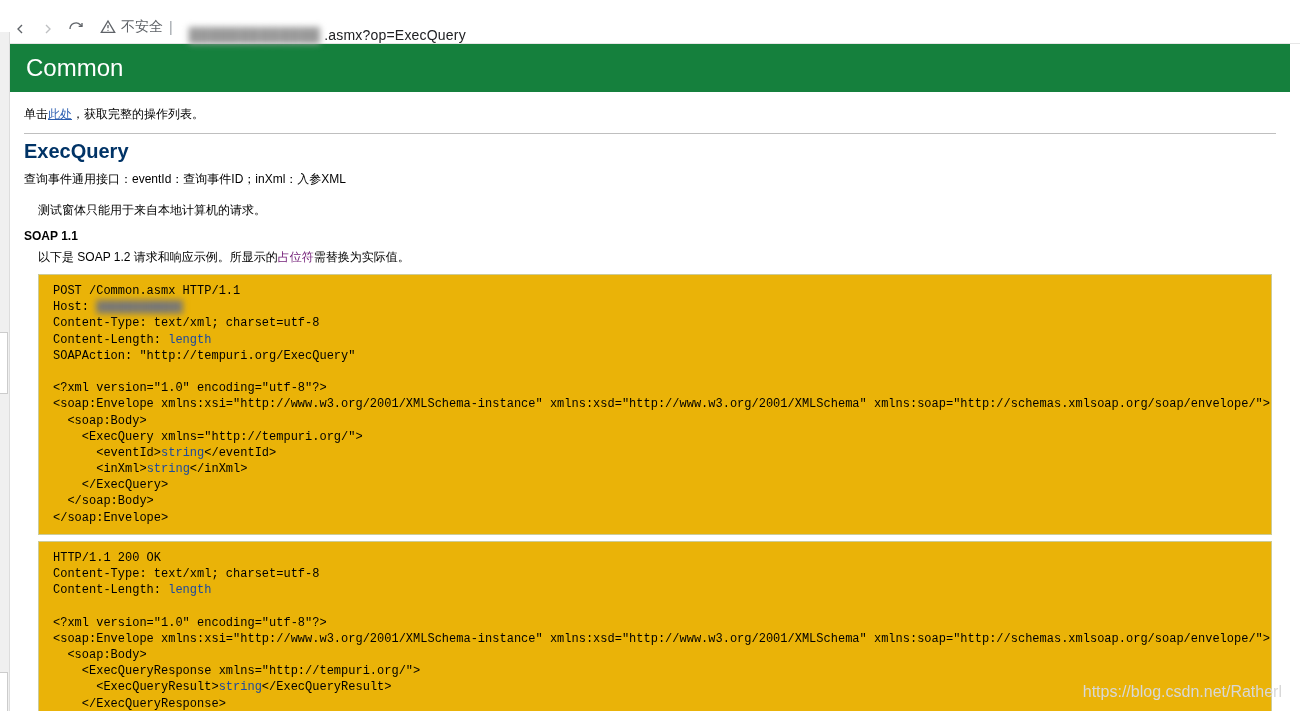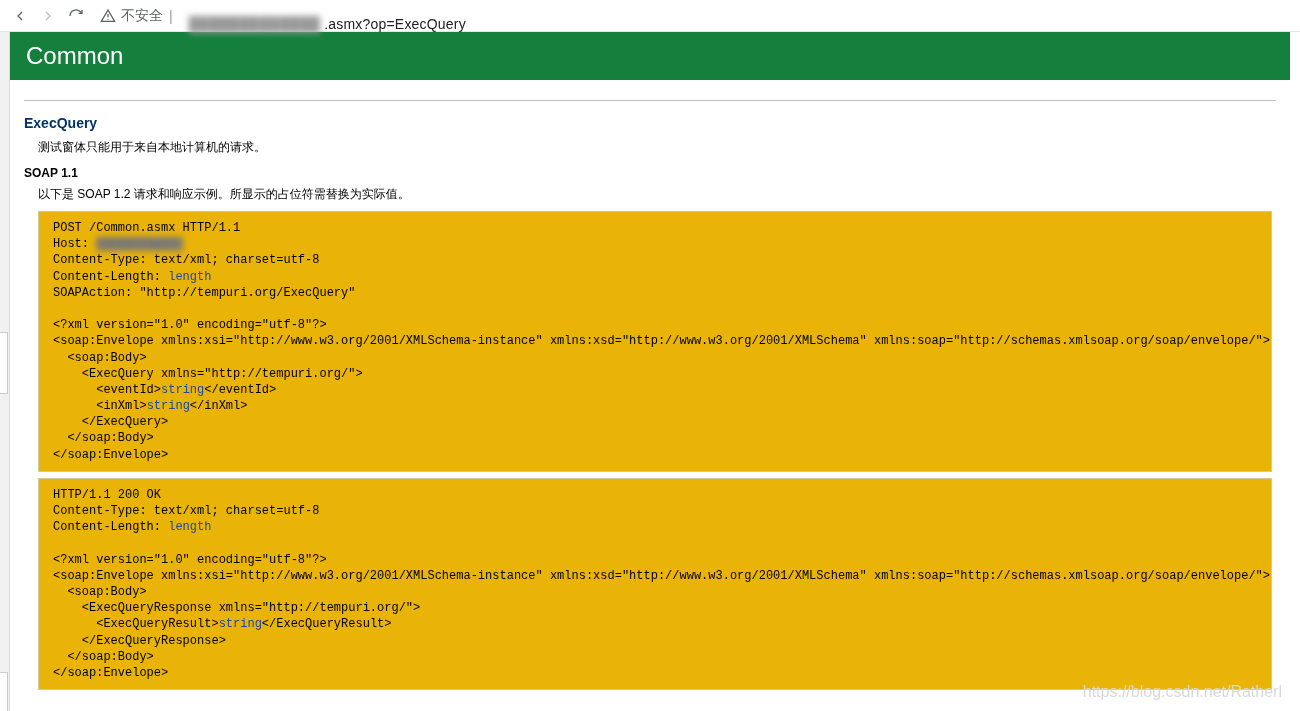--- a/index.html
+++ b/index.html
@@ -1,20 +1,20 @@
 <!DOCTYPE html>
 <html><head>
 <meta charset="utf-8">
 <style>
   * { box-sizing: border-box; }
   html, body { margin:0; padding:0; font-family: -apple-system, "Segoe UI", Arial, sans-serif; font-size:13px; color:#222; }
   body { background:#fff; width:1300px; }
 
   
-  .chrome { height:32px; background:#fff; display:flex; align-items:center; padding:0 6px; border-bottom:1px solid #e6e6e6; }
+  .chrome { height:44px; background:#fff; display:flex; align-items:flex-end; padding:0 6px; border-bottom:1px solid #e6e6e6; }
   .chrome .icn { width:28px; height:28px; display:flex; align-items:center; justify-content:center; color:#5f6368; border-radius:50%; }
   .chrome .icn svg { width:16px; height:16px; stroke:#5f6368; stroke-width:2; fill:none; }
   .chrome .url-area { flex:1; display:flex; align-items:center; padding:0 10px; color:#5f6368; font-size:14px; }
   .chrome .warn { display:flex; align-items:center; gap:5px; }
   .chrome .warn svg { width:16px; height:16px; }
   .chrome .url-txt { margin-left:6px; color:#202124; letter-spacing:.2px;margin-top:17px; }
   .chrome .blurred { filter:blur(3px); color:#999; display:inline-block; margin: 0 4px; }
 
   .outer { margin:0 10px; }
 
@@ -23,28 +23,28 @@
   .left-gutter::after{content:""; position:absolute; top:640px; left:0; width:7px; height:38px; background:#fff; border:1px solid #ccc; border-left:none;}
 
   .banner { background:#15803d; color:#fff; padding:10px 16px; font-family:"Trebuchet MS","Segoe UI",Arial,sans-serif; font-size:24px; font-weight:400; }
   .content { padding:10px 14px 14px 14px; font-family:Verdana, Arial, sans-serif; font-size:12px; color:#000; }
 
   .oplist { margin:4px 0 10px 0; }
   .oplist a { color:#2a5db0; text-decoration:underline; }
 
   .hr { border:none; border-top:1px solid #bfbfbf; margin:10px 0 4px 0; }
 
-  h2.op { color:#003366; font-size:14px; font-family:"Trebuchet MS","Segoe UI",Arial,sans-serif; margin:14px 0 8px 0; font-weight:700; }
+  h2.op { color:#003366; font-size:20px; font-family:"Trebuchet MS","Segoe UI",Arial,sans-serif; margin:6px 0 8px 0; font-weight:700; }
   .opdesc { margin:2px 0 14px 0; }
 
   .sect { font-weight:700; margin:8px 0 6px 0; }
   .testmsg { margin:8px 0 10px 14px;font-family:Liberation Mono, monospace; }
 
   .soapline { margin:4px 0 8px 14px; }
-  .ph-link { color:#000000; }
+  .ph-link { color:#701a75; }
 
   pre.code { background:#eab308; border:1px solid #cccc99; padding:8px 14px; margin:6px 4px 6px 14px;
              font-family:Consolas,"Courier New",monospace; font-size:12px; line-height:1.35; white-space:pre; overflow:auto; color:#000;}
   pre.code .k { color:#1b4aa0; } 
   pre.code .host-blur { filter:blur(3px); color:#777; }
 
   .watermark { position:absolute; right:18px; bottom:10px; color:#d8d8d8; font-size:16px; font-family:Arial,sans-serif; }
 </style>
 </head>
 <body>
@@ -83,24 +83,28 @@
 </div>
 
 <div class="left-gutter"></div>
 
 <div class="outer">
   <div class="banner">
     <span>Common</span>
   </div>
 
   <div class="content">
+    <div class="oplist">
+      <span>单击</span><a href="#">此处</a><span>，获取完整的操作列表。</span>
+    </div>
 
     <hr class="hr">
 
     <h2 class="op">ExecQuery</h2>
+    <div class="opdesc">查询事件通用接口：eventId：查询事件ID；inXml：入参XML</div>
 
     <div class="testmsg">测试窗体只能用于来自本地计算机的请求。</div>
 
     <div class="sect">SOAP 1.1</div>
     <div class="soapline">
       <span>以下是 SOAP 1.2 请求和响应示例。所显示的</span><span class="ph-link">占位符</span><span>需替换为实际值。</span>
     </div>
 
     <pre class="code" id="req-block">POST /Common.asmx HTTP/1.1
 Host: <span class="host-blur">████████████</span>

